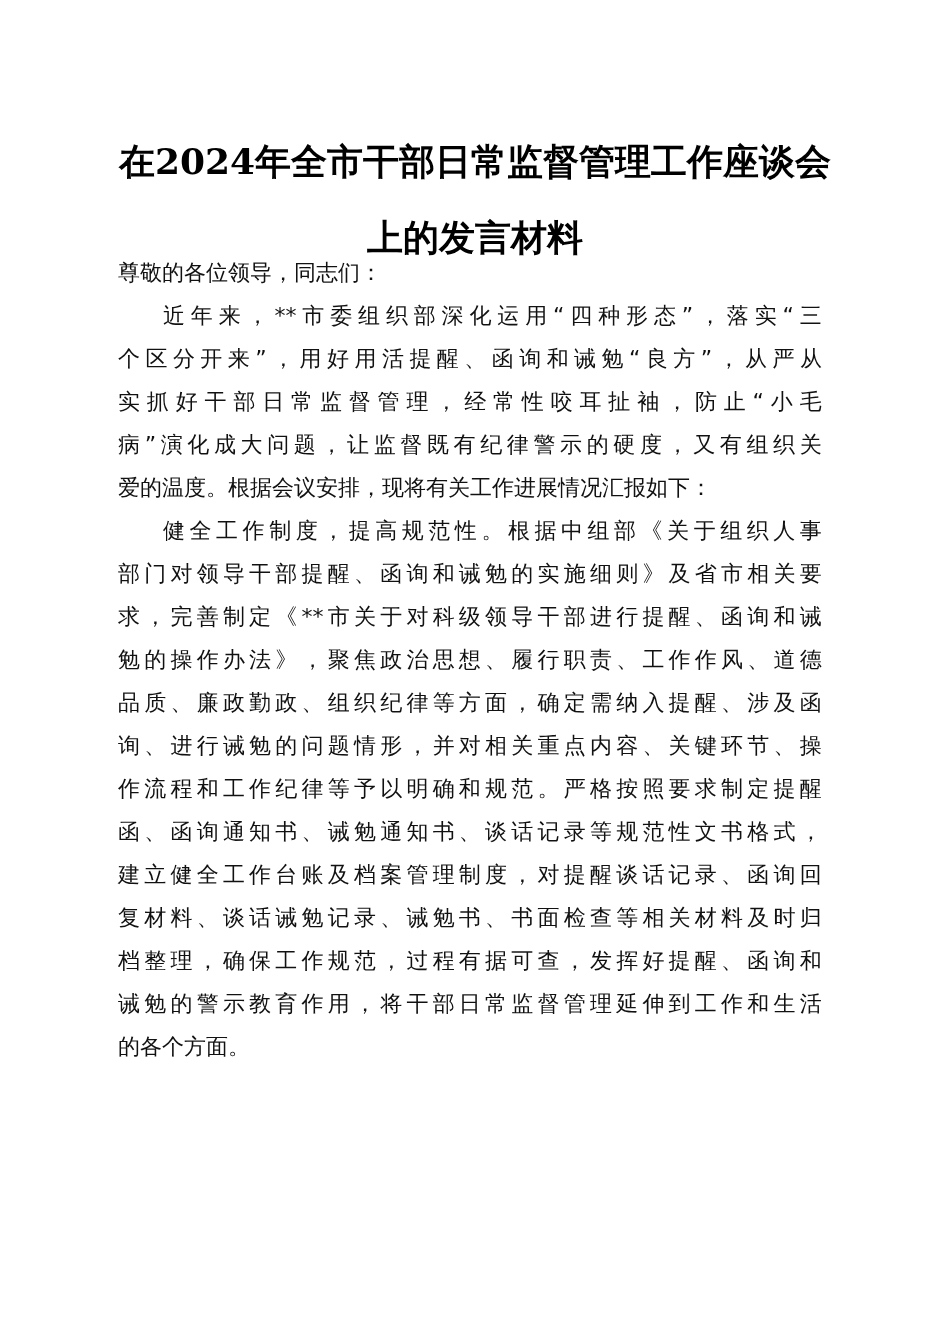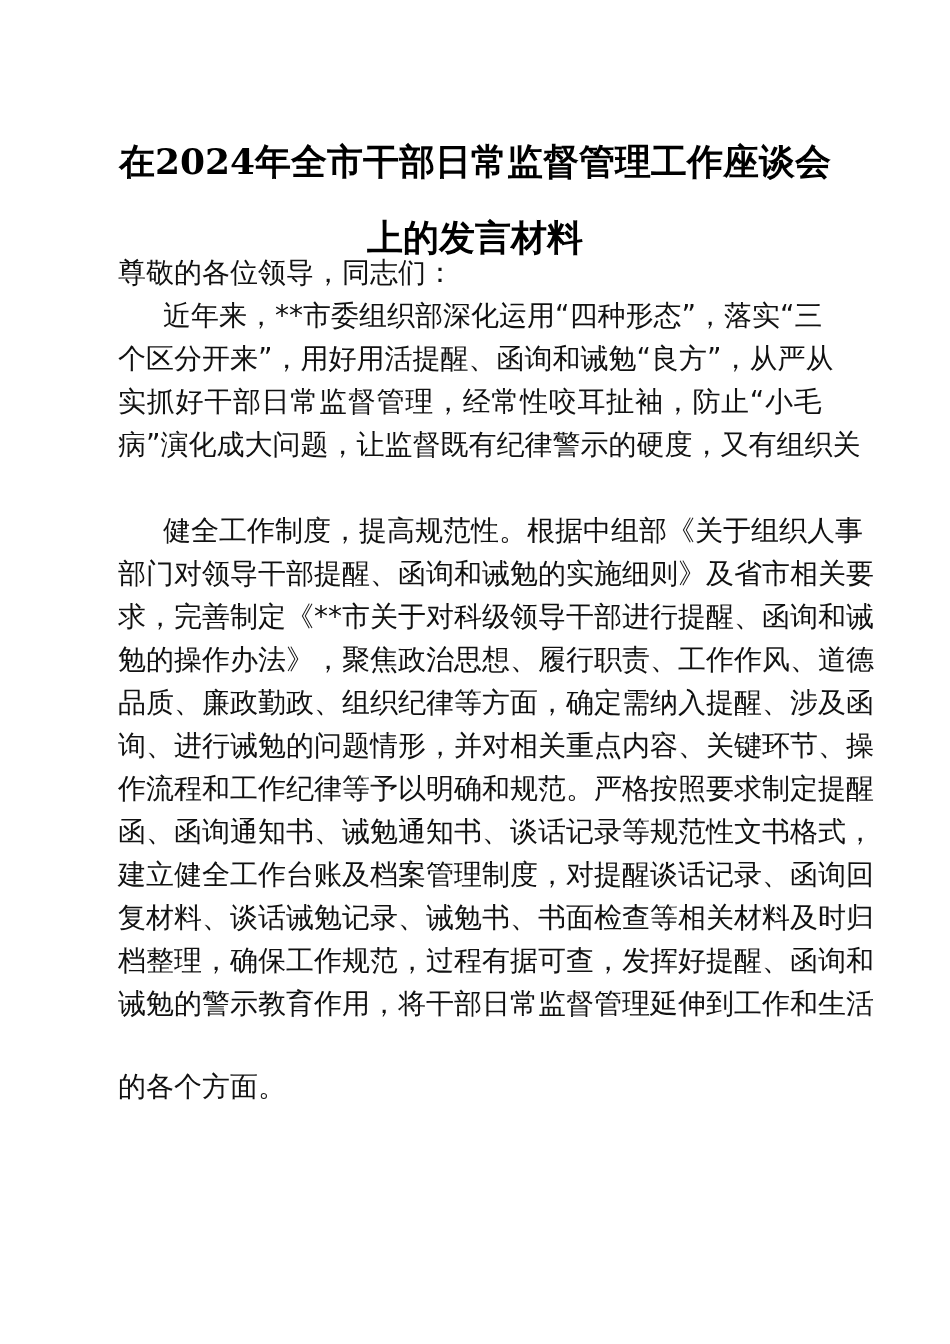--- a/index.html
+++ b/index.html
@@ -35,21 +35,21 @@
       color: #000000;
     }
     .title.l1 { top: 137px; }
     .title.l2 { top: 184px; margin-top: 29px; }
     .line {
       position: absolute;
       left: 118px;
       width: 704px;
       height: 42px;
       font-family: "DejaVu Sans", "Liberation Sans", sans-serif;
-      font-size: 28px;
+      font-size: 22px;
       line-height: 42px;
       white-space: nowrap;
       color: #111111;
       display: flex;
       justify-content: space-between;
     }
     .line.last {
       justify-content: flex-start;
     }
     .line.indent {
@@ -174,20 +174,21 @@
       <span class="ch">的</span>
       <span class="ch">硬</span>
       <span class="ch">度</span>
       <span class="ch">，</span>
       <span class="ch">又</span>
       <span class="ch">有</span>
       <span class="ch">组</span>
       <span class="ch">织</span>
       <span class="ch">关</span>
     </div>
+  <div class="line last" style="top:467px;">爱的温度。根据会议安排，现将有关工作进展情况汇报如下：</div>
 
   <div class="line indent" style="top:510px;">
       <span class="ch">健</span>
       <span class="ch">全</span>
       <span class="ch">工</span>
       <span class="ch">作</span>
       <span class="ch">制</span>
       <span class="ch">度</span>
       <span class="ch">，</span>
       <span class="ch">提</span>
@@ -521,14 +522,14 @@
       <span class="ch">理</span>
       <span class="ch">延</span>
       <span class="ch">伸</span>
       <span class="ch">到</span>
       <span class="ch">工</span>
       <span class="ch">作</span>
       <span class="ch">和</span>
       <span class="ch">生</span>
       <span class="ch">活</span>
     </div>
-  <div class="line last" style="top:1026px;margin-top:40px;">的各个方面。</div>
+  <div class="line last" style="top:1026px;">的各个方面。</div>
 </div>
 
 </body></html>

